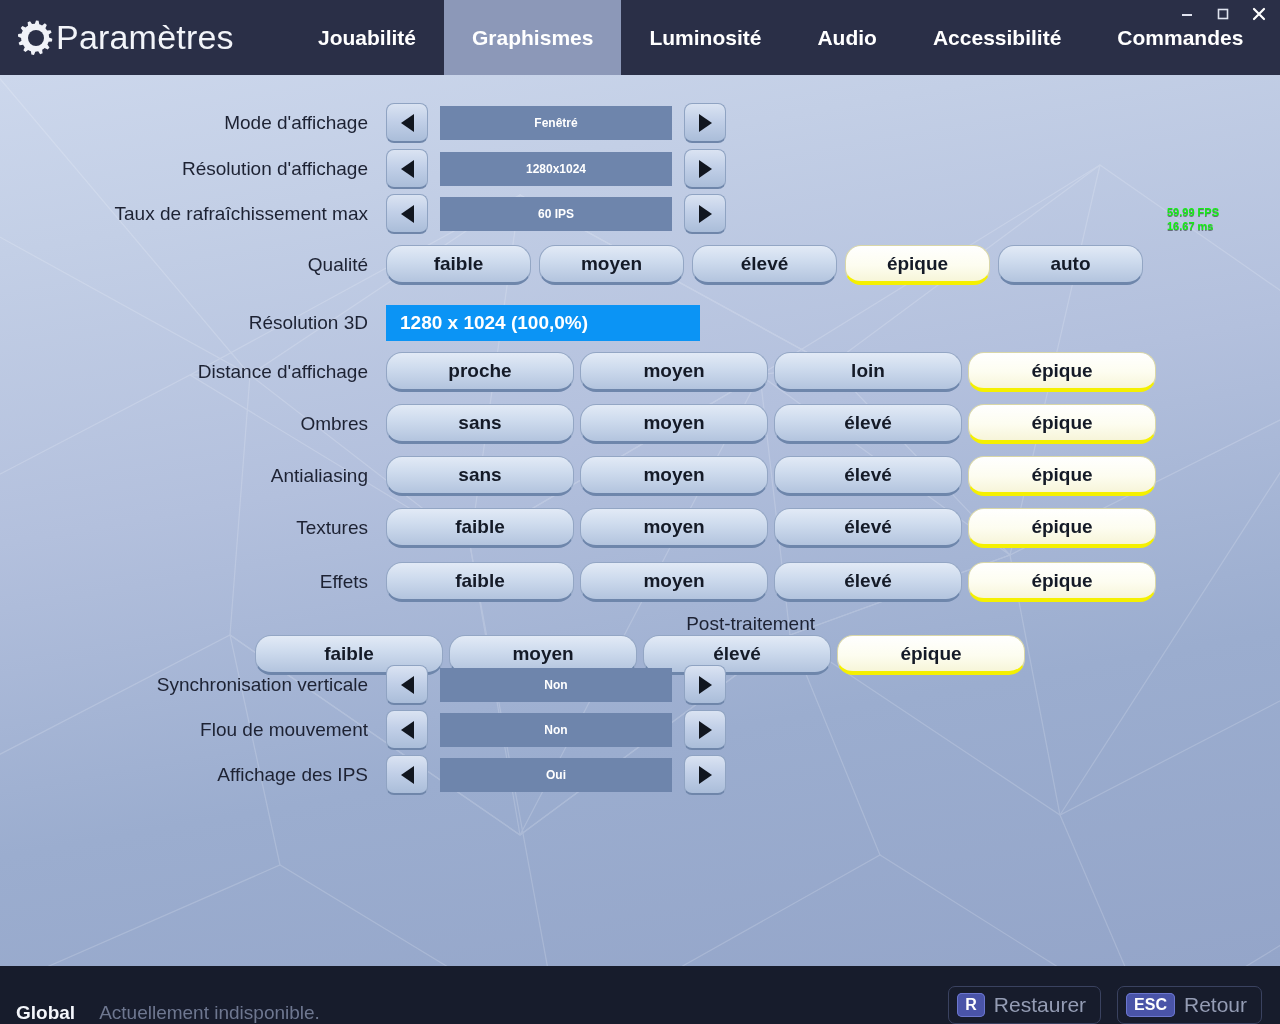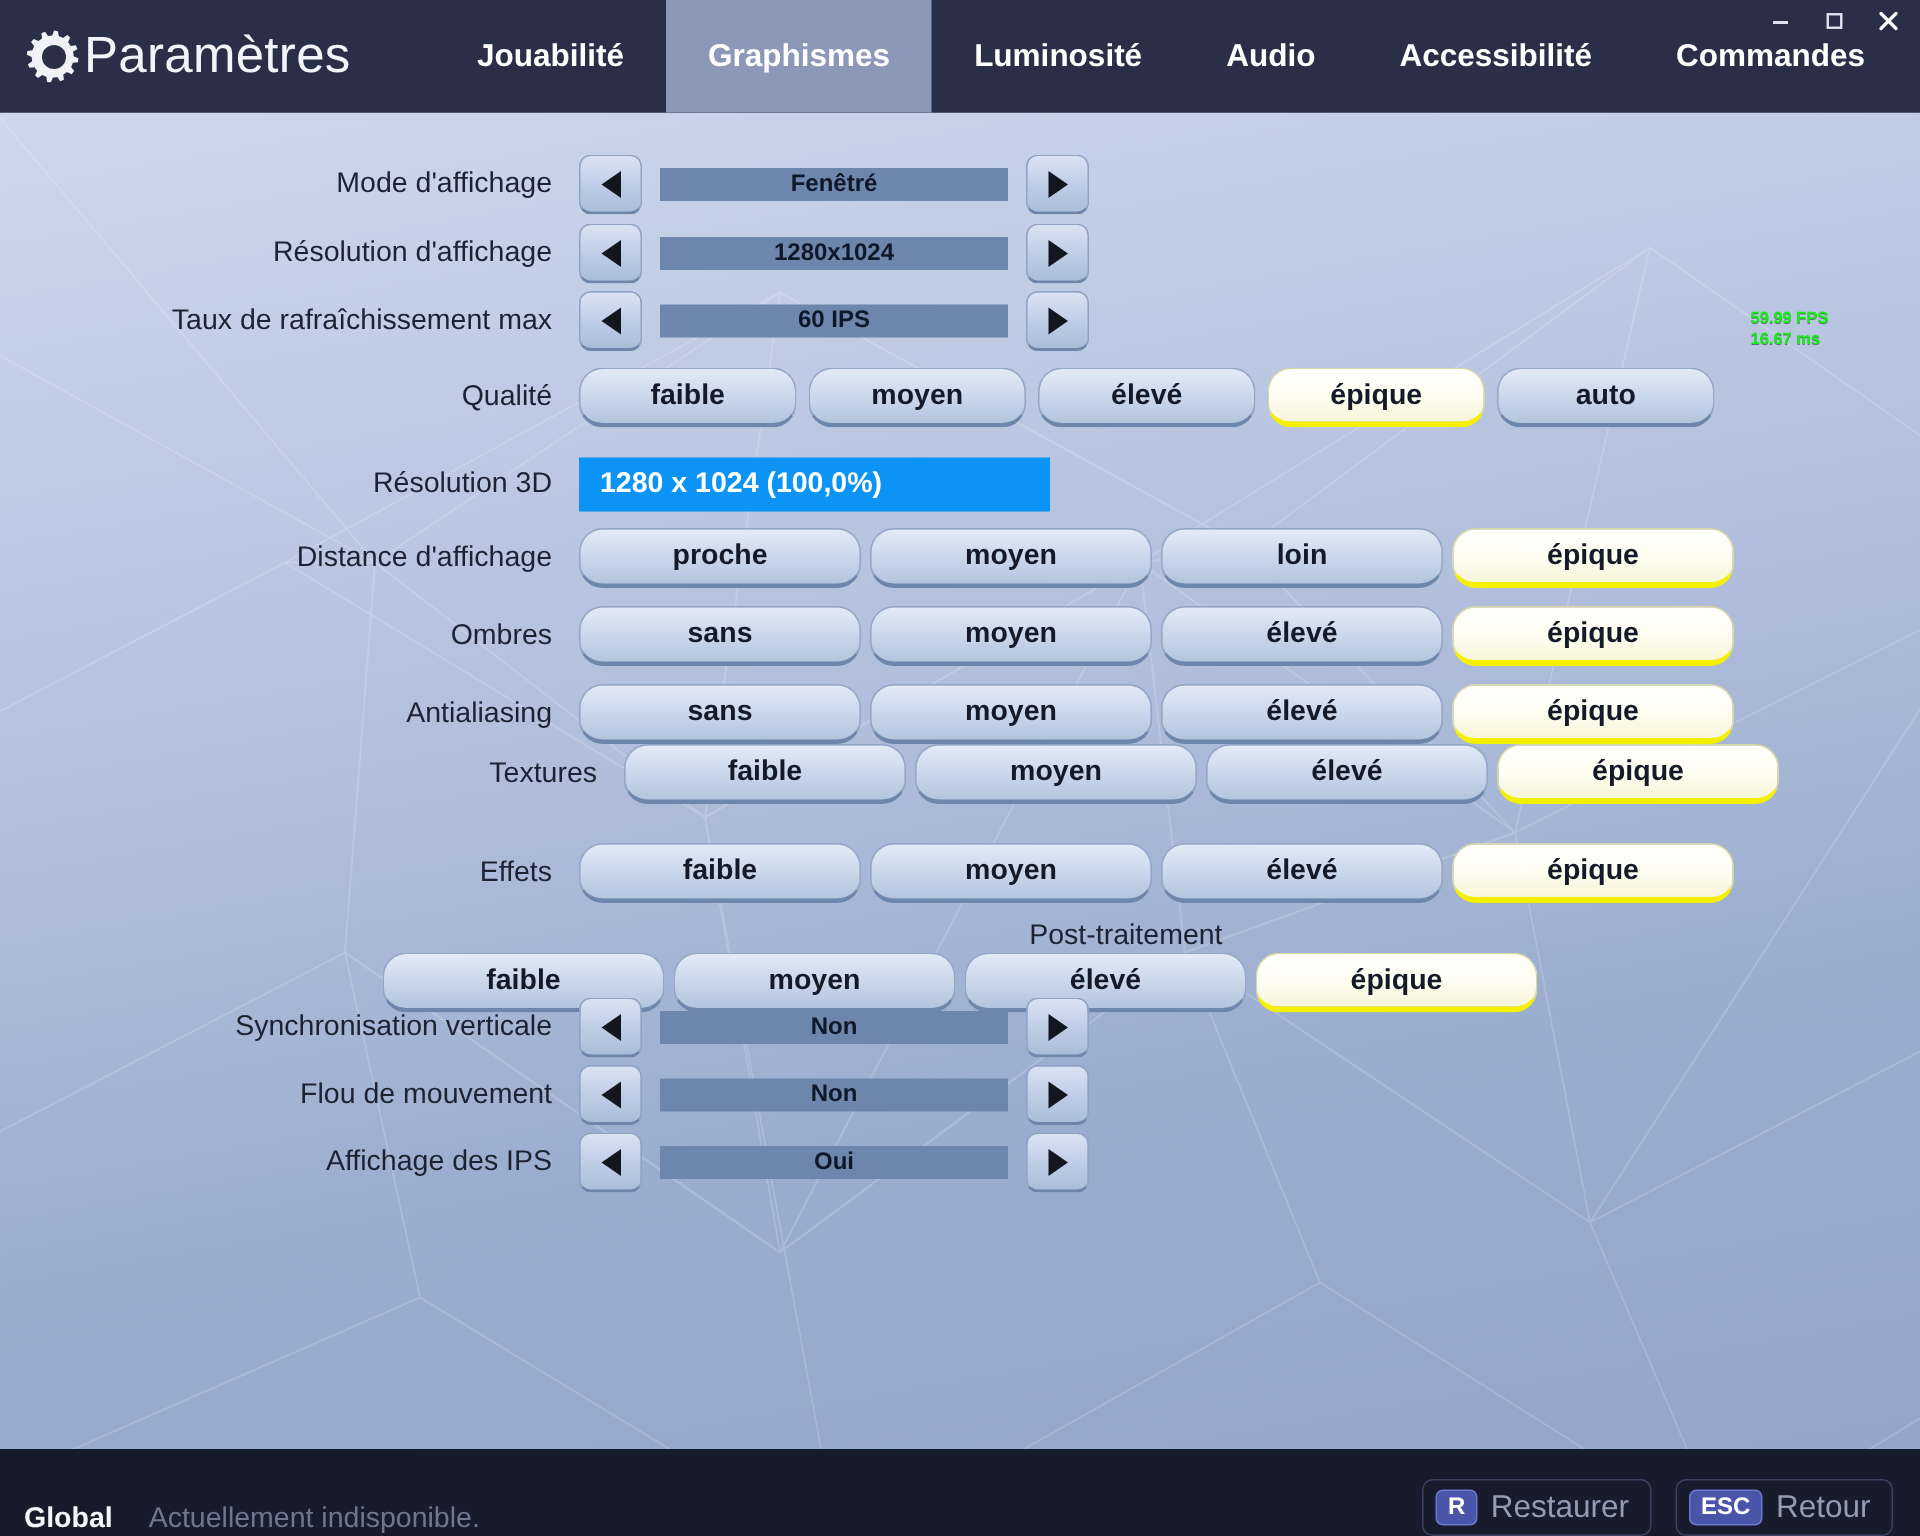--- a/index.html
+++ b/index.html
@@ -149,26 +149,26 @@
     border-bottom: 9px solid transparent;
     border-right: 13px solid #11161f;
   }
   .tri-right {
     border-top: 9px solid transparent;
     border-bottom: 9px solid transparent;
     border-left: 13px solid #11161f;
   }
 
   .spin-value {
-    width: 232px; height: 22px;
+    width: 232px; height: 34px;
     margin: 0 12px;
     background: #6e85ac;
     display: flex; align-items: center; justify-content: center;
-    color: #0f172a;
-    font-size: 16px;
+    color: #ffffff;
+    font-size: 12px;
     font-weight: bold;
     cursor: pointer;
   }
 
   
   .opts { display: flex; align-items: center; }
 
   .opt {
     height: 40px;
     border-radius: 16px;
@@ -477,21 +477,21 @@
               </div>
               <div class="opt">
                 <span>élevé</span>
               </div>
               <div class="opt sel">
                 <span>épique</span>
               </div>
             </div>
           </div>
         </div>
-        <div class="row" style="top: 418px; padding-left: 30px;">
+        <div class="row" style="top: 430px;">
           <div class="rlabel">Textures</div>
           <div class="rcontrol">
             <div class="opts four">
               <div class="opt">
                 <span>faible</span>
               </div>
               <div class="opt">
                 <span>moyen</span>
               </div>
               <div class="opt">

